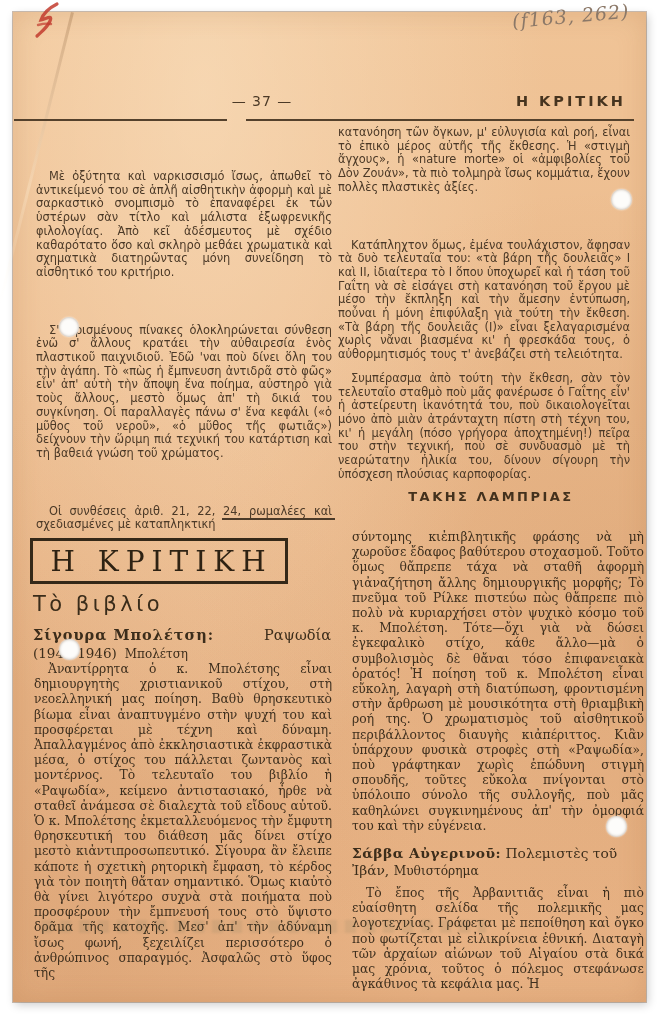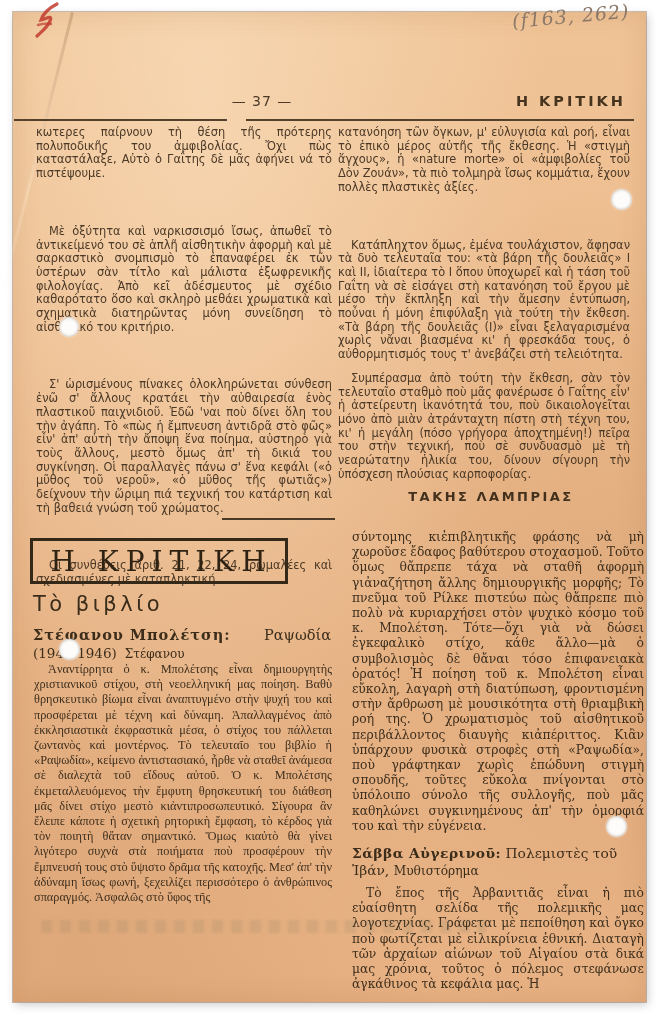--- a/index.html
+++ b/index.html
@@ -75,21 +75,21 @@
   .rev-head .l1{display:flex;justify-content:space-between;align-items:baseline;font-size:14.5px;}
   .rev-head .author{font-weight:bold;letter-spacing:1px;}
   .rev-head .l2{font-size:13.5px;margin-top:2px;}
   .rev-head .genre{font-size:12px;margin-left:8px;}
 
   .serif-body{
     font-family:"DejaVu Serif",serif;font-size:12.3px;line-height:15.2px;
     color:#3e2f1e;text-align:justify;
   }
   .rev1-left{position:absolute;left:21px;top:650px;width:298px;}
-  .rev1-left p{margin:0;text-indent:14px;font-family:Liberation Serif, serif;}
+  .rev1-left p{margin:0;text-indent:14px;}
   .lower-right{position:absolute;left:339px;top:518px;width:292px;}
   .lower-right p{margin:0;}
   .lower-right p.cont{text-indent:0;}
   .lower-right p.ind{text-indent:14px;margin-top:6px;}
   .rev2-head{margin-top:11px;font-family:"DejaVu Serif",serif;color:#3c2d1b;font-size:13.8px;line-height:17px;text-align:left;}
   .rev2-head .author{font-weight:bold;letter-spacing:.5px;text-align:right;}
   .rev2-head .genre{font-size:12.2px;}
 
   .hole{
     position:absolute;border-radius:50%;background:#fdfcfa;
@@ -109,21 +109,20 @@
   <div class="crease"></div>
 
   <div class="header-row">
     <div class="pageno">— 37 —</div>
     <div class="masthead">Η ΚΡΙΤΙΚΗ</div>
   </div>
   <div class="rule-a"></div>
   <div class="rule-b"></div>
 
   <div class="col a1 a1-left">
-    <p>κωτερες παίρνουν τὴ θέση τῆς πρότερης πολυποδικῆς του ἀμφιβολίας. Ὄχι πὼς καταστάλαξε, Αὐτὸ ὁ Γαΐτης δὲ μᾶς ἀφήνει νά τὸ πιστέψουμε.</p>
     <p class="ind">Μὲ ὀξύτητα καὶ ναρκισσισμό ἴσως, ἀπωθεῖ τὸ ἀντικείμενό του σὲ ἁπλῆ αἰσθητικὴν ἀφορμὴ καὶ μὲ σαρκαστικὸ σνομπισμὸ τὸ ἐπαναφέρει ἐκ τῶν ὑστέρων σὰν τίτλο καὶ μάλιστα ἐξωφρενικῆς φιλολογίας. Ἀπὸ κεῖ ἀδέσμευτος μὲ σχέδιο καθαρότατο ὅσο καὶ σκληρὸ μεθάει χρωματικὰ καὶ σχηματικὰ διατηρῶντας μόνη συνείδηση τὸ αἰσθητικό του κριτήριο.</p>
     <p class="ind">Σ' ὡρισμένους πίνακες ὁλοκληρώνεται σύνθεση ἐνῶ σ' ἄλλους κρατάει τὴν αὐθαιρεσία ἑνὸς πλαστικοῦ παιχνιδιοῦ. Ἐδῶ 'ναι ποὺ δίνει ὅλη του τὴν ἀγάπη. Τὸ «πὼς ἡ ἔμπνευση ἀντιδρᾶ στὸ φῶς» εἶν' ἀπ' αὐτὴ τὴν ἄποψη ἕνα ποίημα, αὐστηρὸ γιὰ τοὺς ἄλλους, μεστὸ ὅμως ἀπ' τὴ δικιά του συγκίνηση. Οἱ παραλλαγὲς πάνω σ' ἕνα κεφάλι («ὁ μῦθος τοῦ νεροῦ», «ὁ μῦθος τῆς φωτιᾶς») δείχνουν τὴν ὥριμη πιά τεχνική του κατάρτιση καὶ τὴ βαθειά γνώση τοῦ χρώματος.</p>
     <p class="ind">Οἱ συνθέσεις ἀριθ. 21, 22, 24, ρωμαλέες καὶ σχεδιασμένες μὲ καταπληκτική</p>
   </div>
 
   <div class="col a1 a1-right">
     <p>κατανόηση τῶν ὄγκων, μ' εὐλυγισία καὶ ροή, εἶναι τὸ ἐπικὸ μέρος αὐτῆς τῆς ἔκθεσης. Ἡ «στιγμὴ ἄγχους», ἡ «nature morte» οἱ «ἀμφιβολίες τοῦ Δὸν Ζουάν», τὰ πιὸ τολμηρὰ ἴσως κομμάτια, ἔχουν πολλὲς πλαστικὲς ἀξίες.</p>
     <p class="ind">Κατάπληχτον ὅμως, ἐμένα τουλάχιστον, ἄφησαν τὰ δυὸ τελευταῖα του: «τὰ βάρη τῆς δουλειᾶς» Ι καὶ ΙΙ, ἰδιαίτερα τὸ Ι ὅπου ὑποχωρεῖ καὶ ἡ τάση τοῦ Γαΐτη νὰ σὲ εἰσάγει στὴ κατανόηση τοῦ ἔργου μὲ μέσο τὴν ἔκπληξη καὶ τὴν ἄμεσην ἐντύπωση, ποὖναι ἡ μόνη ἐπιφύλαξη γιὰ τούτη τὴν ἔκθεση. «Τὰ βάρη τῆς δουλειᾶς (Ι)» εἶναι ξελαγαρισμένα χωρὶς νἄναι βιασμένα κι' ἡ φρεσκάδα τους, ὁ αὐθορμητισμός τους τ' ἀνεβάζει στὴ τελειότητα.</p>
     <p class="ind sep">Συμπέρασμα ἀπὸ τούτη τὴν ἔκθεση, σὰν τὸν τελευταῖο σταθμὸ ποὺ μᾶς φανέρωσε ὁ Γαΐτης εἶν' ἡ ἀστείρευτη ἱκανότητά του, ποὺ δικαιολογεῖται μόνο ἀπὸ μιὰν ἀτράνταχτη πίστη στὴ τέχνη του, κι' ἡ μεγάλη (πόσο γρήγορα ἀποχτημένη!) πεῖρα του στὴν τεχνική, ποὺ σὲ συνδυασμὸ μὲ τὴ νεαρώτατην ἡλικία του, δίνουν σίγουρη τὴν ὑπόσχεση πλούσιας καρποφορίας.</p>
     <div class="signature">ΤΑΚΗΣ ΛΑΜΠΡΙΑΣ</div>
@@ -131,25 +130,25 @@
 
   <div class="end-rule"></div>
 
   <div class="section-box">
     <span class="t">Η ΚΡΙΤΙΚΗ</span>
   </div>
   <div class="subtitle">Τὸ βιβλίο</div>
 
   <div class="rev-head">
     <div class="l1">
-      <span class="author">Στέφανου Μπολέτση:</span>
+      <span class="author">Σίγουρα Μπολέτση:</span>
       <span class="title">Ραψωδία</span>
     </div>
     <div class="l2">
-      <span>(1940-1946)</span><span class="genre">Στέφανου</span>
+      <span>(1940-1946)</span><span class="genre">Μπολέτση</span>
     </div>
   </div>
 
   <div class="serif-body rev1-left">
     <p>Ἀναντίρρητα ὁ κ. Μπολέτσης εἶναι δημιουργητὴς χριστιανικοῦ στίχου, στὴ νεοελληνική μας ποίηση. Βαθὺ θρησκευτικὸ βίωμα εἶναι ἀναπτυγμένο στὴν ψυχή του καὶ προσφέρεται μὲ τέχνη καὶ δύναμη. Ἀπαλλαγμένος ἀπὸ ἐκκλησιαστικὰ ἐκφραστικὰ μέσα, ὁ στίχος του πάλλεται ζωντανὸς καὶ μοντέρνος. Τὸ τελευταῖο του βιβλίο ἡ «Ραψωδία», κείμενο ἀντιστασιακό, ἦρθε νὰ σταθεῖ ἀνάμεσα σὲ διαλεχτὰ τοῦ εἴδους αὐτοῦ. Ὁ κ. Μπολέτσης ἐκμεταλλευόμενος τὴν ἔμφυτη θρησκευτική του διάθεση μᾶς δίνει στίχο μεστὸ κιἀντιπροσωπευτικό. Σίγουρα ἂν ἔλειπε κάποτε ἡ σχετικὴ ρητορικὴ ἔμφαση, τὸ κέρδος γιὰ τὸν ποιητὴ θἄταν σημαντικό. Ὅμως κιαὐτὸ θὰ γίνει λιγότερο συχνὰ στὰ ποιήματα ποὺ προσφέρουν τὴν ἔμπνευσή τους στὸ ὕψιστο δρᾶμα τῆς κατοχῆς. Μεσ' ἀπ' τὴν ἀδύναμη ἴσως φωνή, ξεχειλίζει περισσότερο ὁ ἀνθρώπινος σπαραγμός. Ἀσφαλῶς στὸ ὕφος τῆς</p>
   </div>
 
   <div class="serif-body lower-right">
     <p class="cont">σύντομης κιἐπιβλητικῆς φράσης νὰ μὴ χωροῦσε ἔδαφος βαθύτερου στοχασμοῦ. Τοῦτο ὅμως θἄπρεπε τάχα νὰ σταθῆ ἀφορμὴ γιἀναζήτηση ἄλλης δημιουργικῆς μορφῆς; Τὸ πνεῦμα τοῦ Ρίλκε πιστεύω πὼς θἄπρεπε πιὸ πολὺ νὰ κυριαρχήσει στὸν ψυχικὸ κόσμο τοῦ κ. Μπολέτση. Τότε—ὄχι γιὰ νὰ δώσει ἐγκεφαλικὸ στίχο, κάθε ἄλλο—μὰ ὁ συμβολισμὸς δὲ θἄναι τόσο ἐπιφανειακὰ ὁρατός! Ἡ ποίηση τοῦ κ. Μπολέτση εἶναι εὔκολη, λαγαρὴ στὴ διατύπωση, φροντισμένη στὴν ἄρθρωση μὲ μουσικότητα στὴ θριαμβικὴ ροή της. Ὁ χρωματισμὸς τοῦ αἰσθητικοῦ περιβάλλοντος διαυγὴς κιἀπέριττος. Κιἂν ὑπάρχουν φυσικὰ στροφὲς στὴ «Ραψωδία», ποὺ γράφτηκαν χωρὶς ἐπώδυνη στιγμὴ σπουδῆς, τοῦτες εὔκολα πνίγονται στὸ ὑπόλοιπο σύνολο τῆς συλλογῆς, ποὺ μᾶς καθηλώνει συγκινημένους ἀπ' τὴν ὀμορφιά του καὶ τὴν εὐγένεια.</p>
     <div class="rev2-head">

